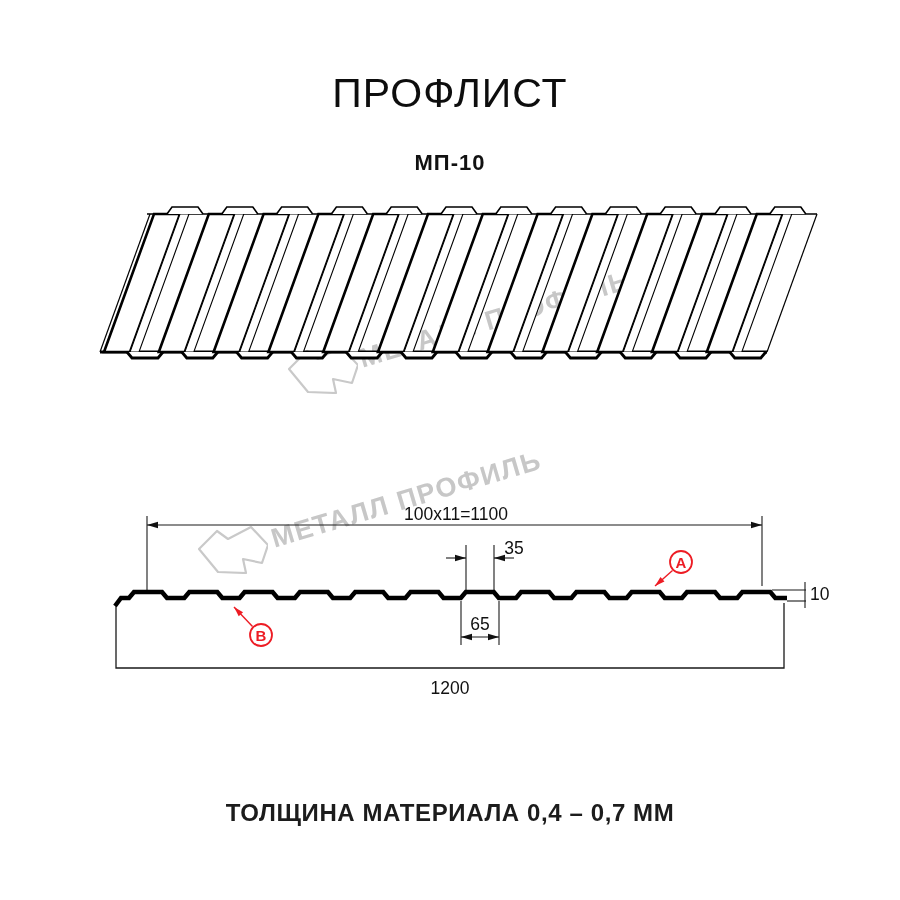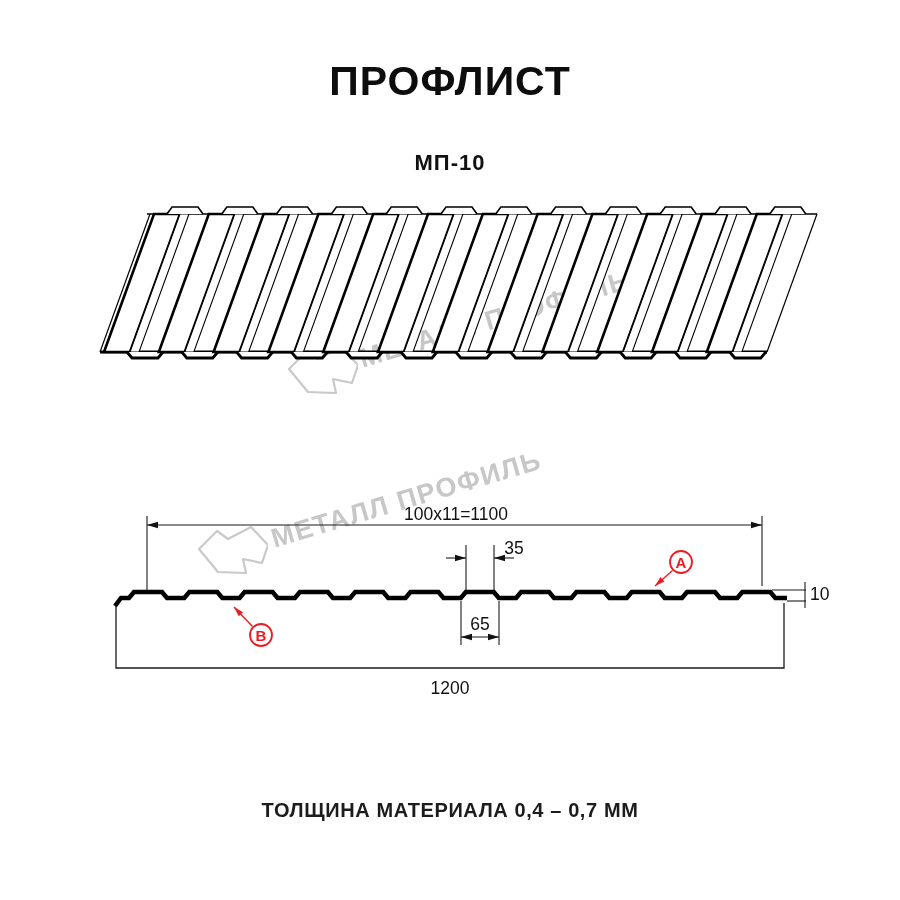--- a/index.html
+++ b/index.html
@@ -1,23 +1,23 @@
 <!DOCTYPE html>
 <html><head>
 <meta charset="utf-8">
 <style>
   html,body{margin:0;padding:0;background:#fff;}
   .page{position:relative;width:900px;height:900px;background:#fff;overflow:hidden;
         font-family:"Liberation Sans",sans-serif;}
-  .title{position:absolute;left:0;top:58px;width:900px;text-align:center;
-         font-size:41px;font-weight:700;letter-spacing:1px;color:#0d0d0d;}
+  .title{position:absolute;left:0;top:70px;width:900px;text-align:center;
+         font-size:41px;font-weight:400;letter-spacing:1px;color:#0d0d0d;}
   .subtitle{position:absolute;left:0;top:126px;width:900px;text-align:center;
          font-size:22px;font-weight:600;letter-spacing:1px;color:#111;margin-top:24px;}
   .footer{position:absolute;left:0;top:799px;width:900px;text-align:center;
-         font-size:20px;font-weight:600;letter-spacing:0.6px;color:#1c1c1c;}
+         font-size:24px;font-weight:600;letter-spacing:0.6px;color:#1c1c1c;}
   .wm{position:absolute;z-index:1;}
   .wm-text{position:absolute;z-index:1;font-size:27px;font-weight:700;letter-spacing:1.5px;
          color:#c7c7c7;white-space:nowrap;transform:rotate(-16.5deg);transform-origin:left center;}
   .layer{position:absolute;z-index:2;}
   .dimtxt{font-family:"Liberation Sans",sans-serif;font-size:17.5px;fill:#111;}
   .redtxt{font-family:"Liberation Sans",sans-serif;font-size:15px;font-weight:600;}
 </style>
 </head>
 <body>
 

